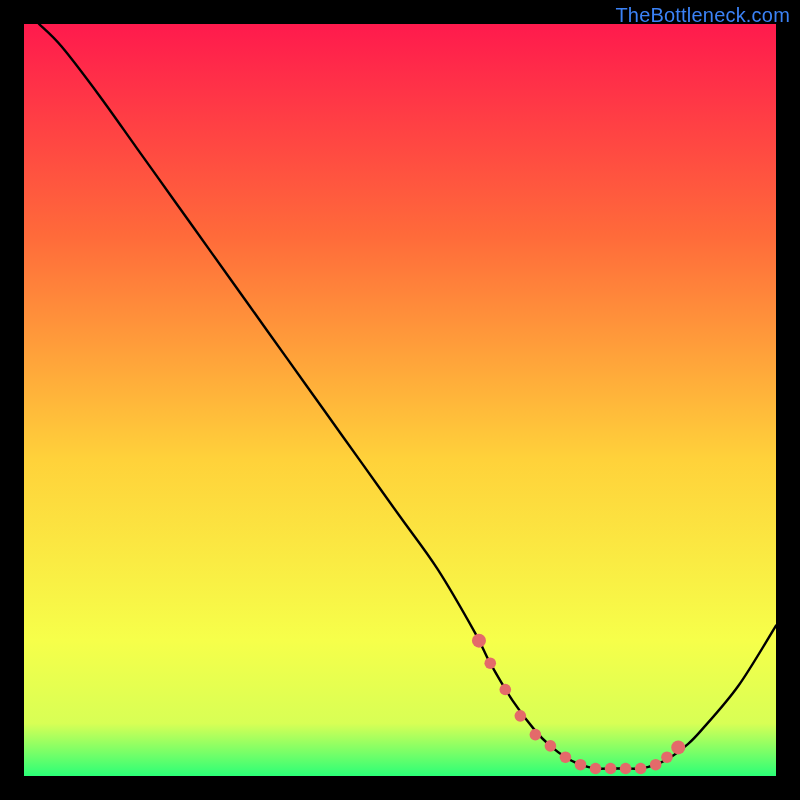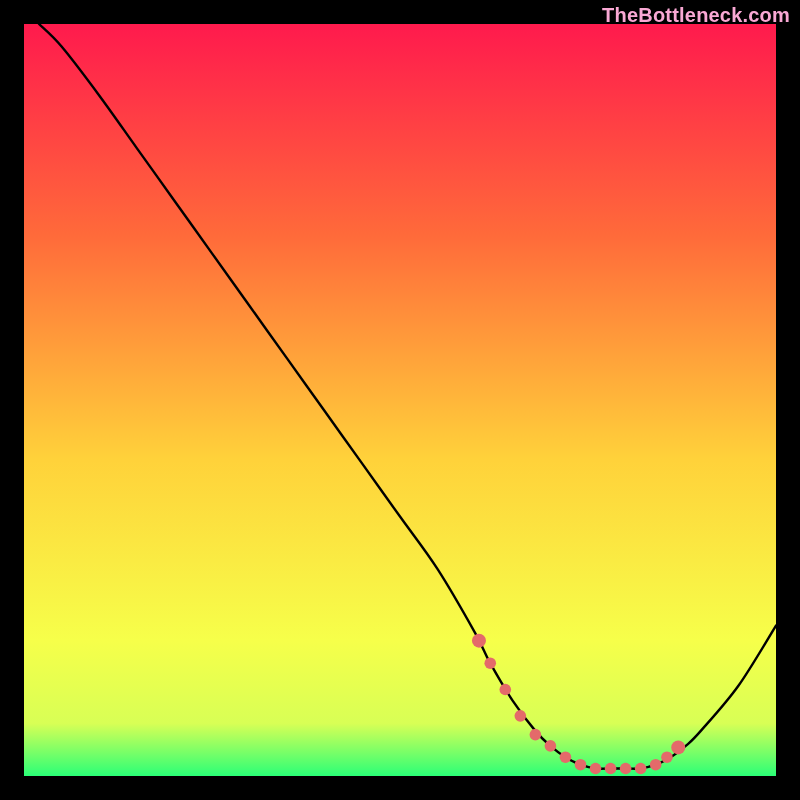--- a/index.html
+++ b/index.html
@@ -14,23 +14,23 @@
   .frame {
     position: relative;
     width: 800px;
     height: 800px;
     background: #000;
   }
   .watermark {
     position: absolute;
     top: 4px;
     right: 10px;
-    color: #f9a8d4;
+    color: #3b82f6;
     font-size: 20px;
-    font-weight: 700;
+    font-weight: 400;
     letter-spacing: 0.2px;
     z-index: 10;
     text-align: center;
   }
   svg {
     display: block;
   }
 </style>
 </head>
 <body>

